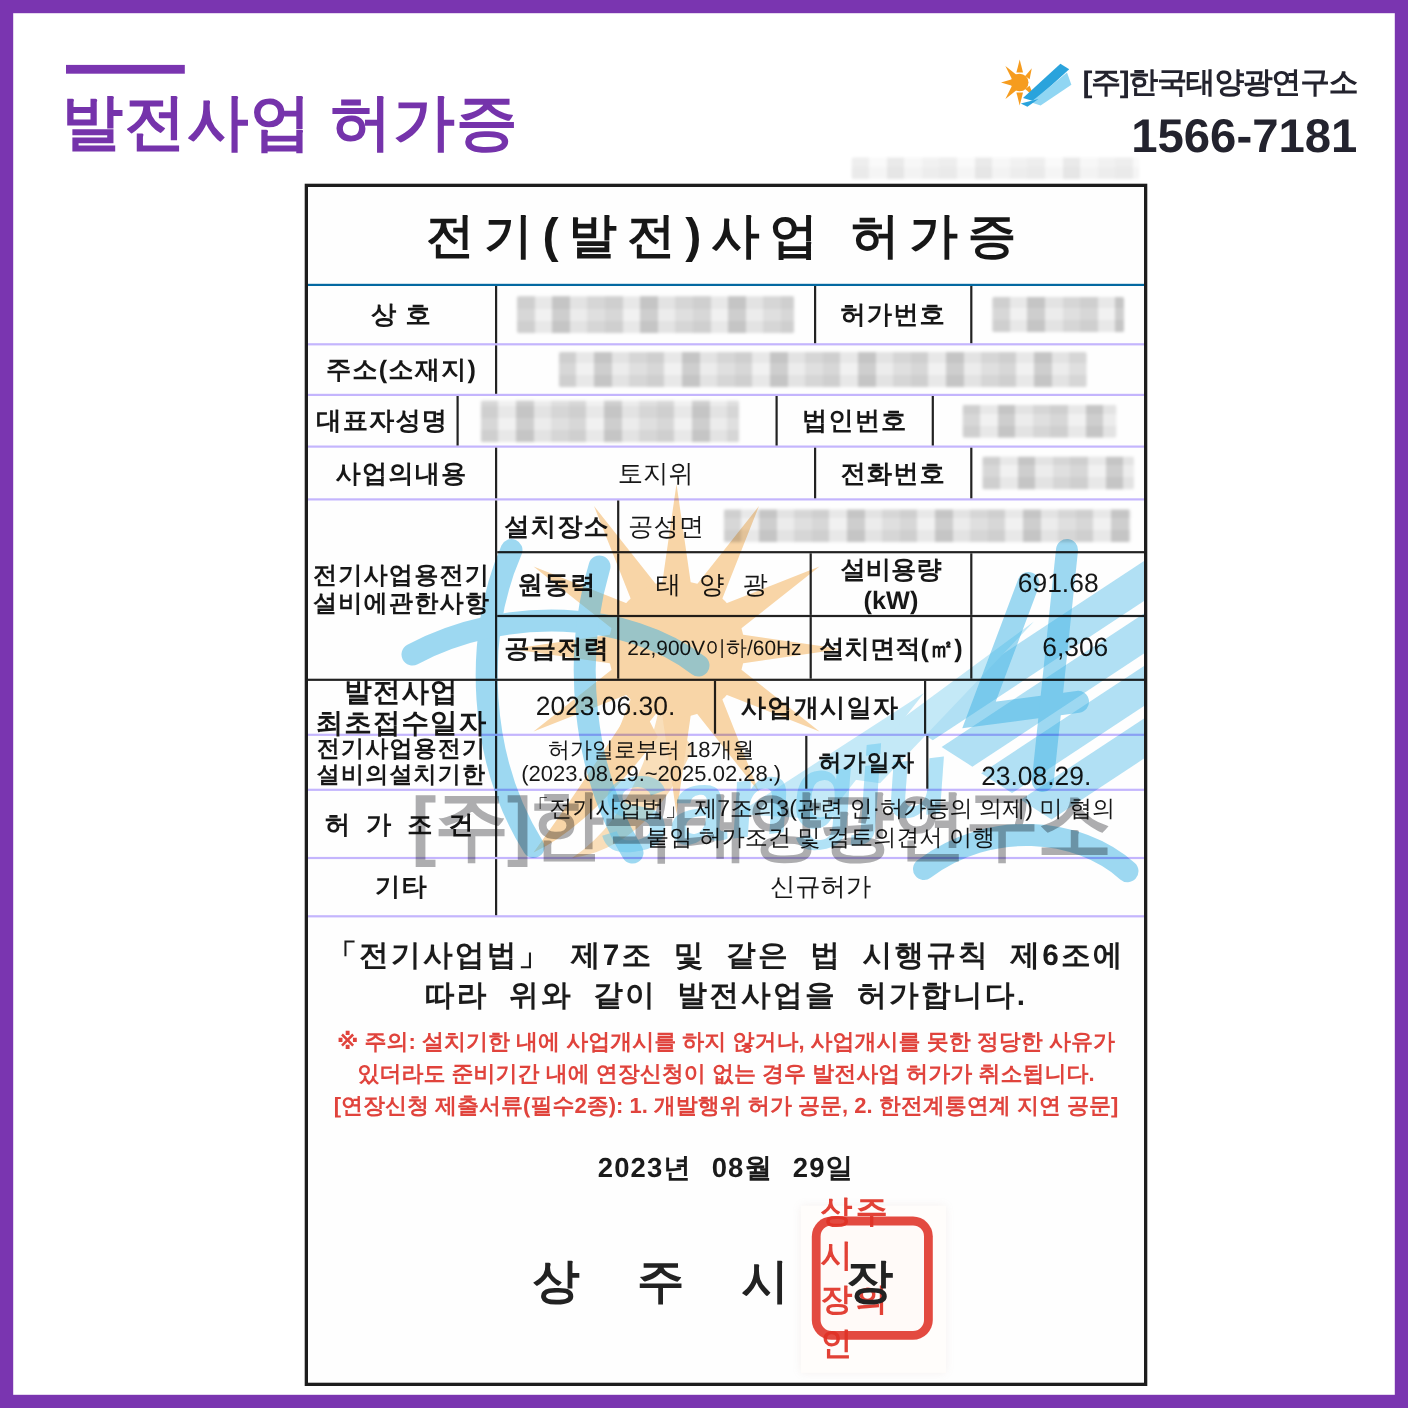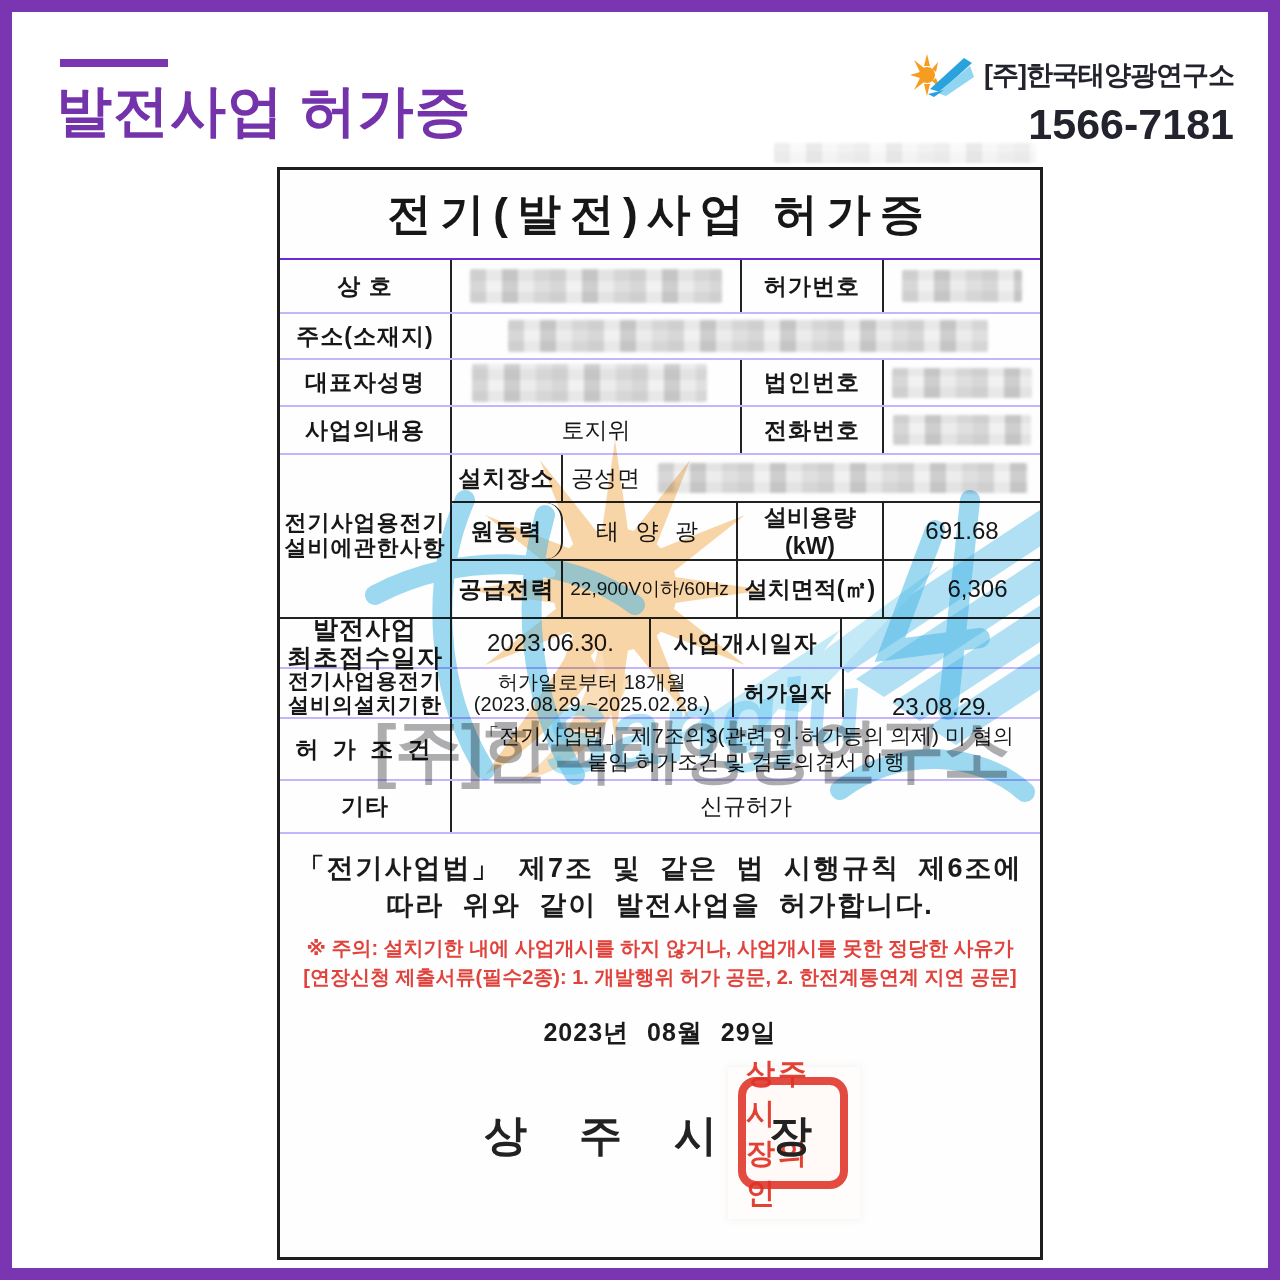--- a/index.html
+++ b/index.html
@@ -14,21 +14,21 @@
   .page-title{position:absolute;left:44px;top:62px;font-size:56px;font-weight:800;
               color:#7533ab;letter-spacing:1px;}
   .brand{position:absolute;right:34px;top:38px;text-align:right;}
   .brand-top{display:flex;align-items:center;justify-content:flex-end;gap:8px;}
   .brand-name{font-size:27px;font-weight:700;color:#23232e;letter-spacing:-1px;}
   .brand-phone{font-size:43px;font-weight:800;color:#23232e;letter-spacing:0px;margin-top:0px;}
 
   
   .doc{position:absolute;left:265px;top:155px;width:766px;height:1093px;
        border:3px solid #1d1d1d;background:#fefefe;}
-  .doc-title{height:90px;border-bottom:2px solid #6d28d9;display:flex;align-items:center;
+  .doc-title{height:90px;border-bottom:2px solid #0369a1;display:flex;align-items:center;
              justify-content:center;font-size:44px;font-weight:700;letter-spacing:9px;color:#171717;}
 
   .row{display:flex;border-bottom:2px solid #c4b5fd;}
   .cell{display:flex;align-items:center;justify-content:center;border-right:2px solid #222;
         text-align:center;color:#171717;padding:2px 4px;position:relative;}
   .cell.last{border-right:none;}
   .lab{font-weight:600;font-size:23px;letter-spacing:1px;}
   .val{font-size:23px;text-align:center;}
   .pre{white-space:pre-line;line-height:1.12;}
   .left{justify-content:flex-start;padding-left:8px;}
@@ -116,21 +116,21 @@
     </div>
 
     <div class="row" style="height:46px;">
       <div class="cell lab" style="width:172px;">주소(소재지)</div>
       <div class="cell last left" style="flex:1;">
         <div class="redact" style="width:480px;height:32px;margin-left:48px;"></div>
       </div>
     </div>
 
     <div class="row" style="height:47px;">
-      <div class="cell lab" style="width:172px;">대표자성명</div>
+      <div class="cell lab" style="width:137px;">대표자성명</div>
       <div class="cell left" style="width:290px;">
         <div class="redact" style="width:235px;height:38px;margin-left:12px;"></div>
       </div>
       <div class="cell lab" style="width:142px;">법인번호</div>
       <div class="cell last" style="flex:1;">
         <div class="redact" style="width:140px;height:30px;"></div>
       </div>
     </div>
 
     <div class="row" style="height:48px;">
@@ -149,21 +149,21 @@
 
         <div style="display:flex;height:50px;border-bottom:2px solid #222;">
           <div class="cell lab" style="width:111px;">설치장소</div>
           <div class="cell last left val" style="flex:1;">
             <span>공성면</span>
             <div class="redact" style="width:370px;height:30px;margin-left:18px;"></div>
           </div>
         </div>
 
         <div style="display:flex;height:58px;border-bottom:2px solid #222;">
-          <div class="cell lab" style="width:111px;border-radius:17px;">원동력</div>
+          <div class="cell lab" style="width:111px;">원동력</div>
           <div class="cell val" style="width:175px;letter-spacing:5px;">태 양 광</div>
           <div class="cell lab" style="width:146px;letter-spacing:0;">설비용량(kW)</div>
           <div class="cell last val" style="flex:1;font-size:24px;">691.68</div>
         </div>
 
         <div style="display:flex;height:58px;">
           <div class="cell lab" style="width:111px;">공급전력</div>
           <div class="cell val" style="width:175px;font-size:19px;padding:0;">22,900V이하/60Hz</div>
           <div class="cell lab" style="width:146px;letter-spacing:0;">설치면적(㎡)</div>
           <div class="cell last val" style="flex:1;font-size:24px;padding-left:35px;">6,306</div>
@@ -197,20 +197,21 @@
     <div class="row" style="height:53px;">
       <div class="cell lab" style="width:172px;">기타</div>
       <div class="cell last val" style="flex:1;">신규허가</div>
     </div>
 
     <div class="statement">「전기사업법」  제7조 및 같은 법 시행규칙 제6조에
 따라 위와 같이 발전사업을 허가합니다.</div>
 
     <div class="warning">
       <div>※ 주의: 설치기한 내에 사업개시를 하지 않거나, 사업개시를 못한 정당한 사유가</div>
+      <div>있더라도 준비기간 내에 연장신청이 없는 경우 발전사업 허가가 취소됩니다.</div>
       <div>[연장신청 제출서류(필수2종): 1. 개발행위 허가 공문, 2. 한전계통연계 지연 공문]</div>
     </div>
 
     <div class="issue-date">2023년 08월 29일</div>
 
     <div class="issuer-wrap">
       <div class="seal-paper">
         <div class="seal">
           <div class="seal-line">상주시</div>
           <div class="seal-line">장의인</div>

